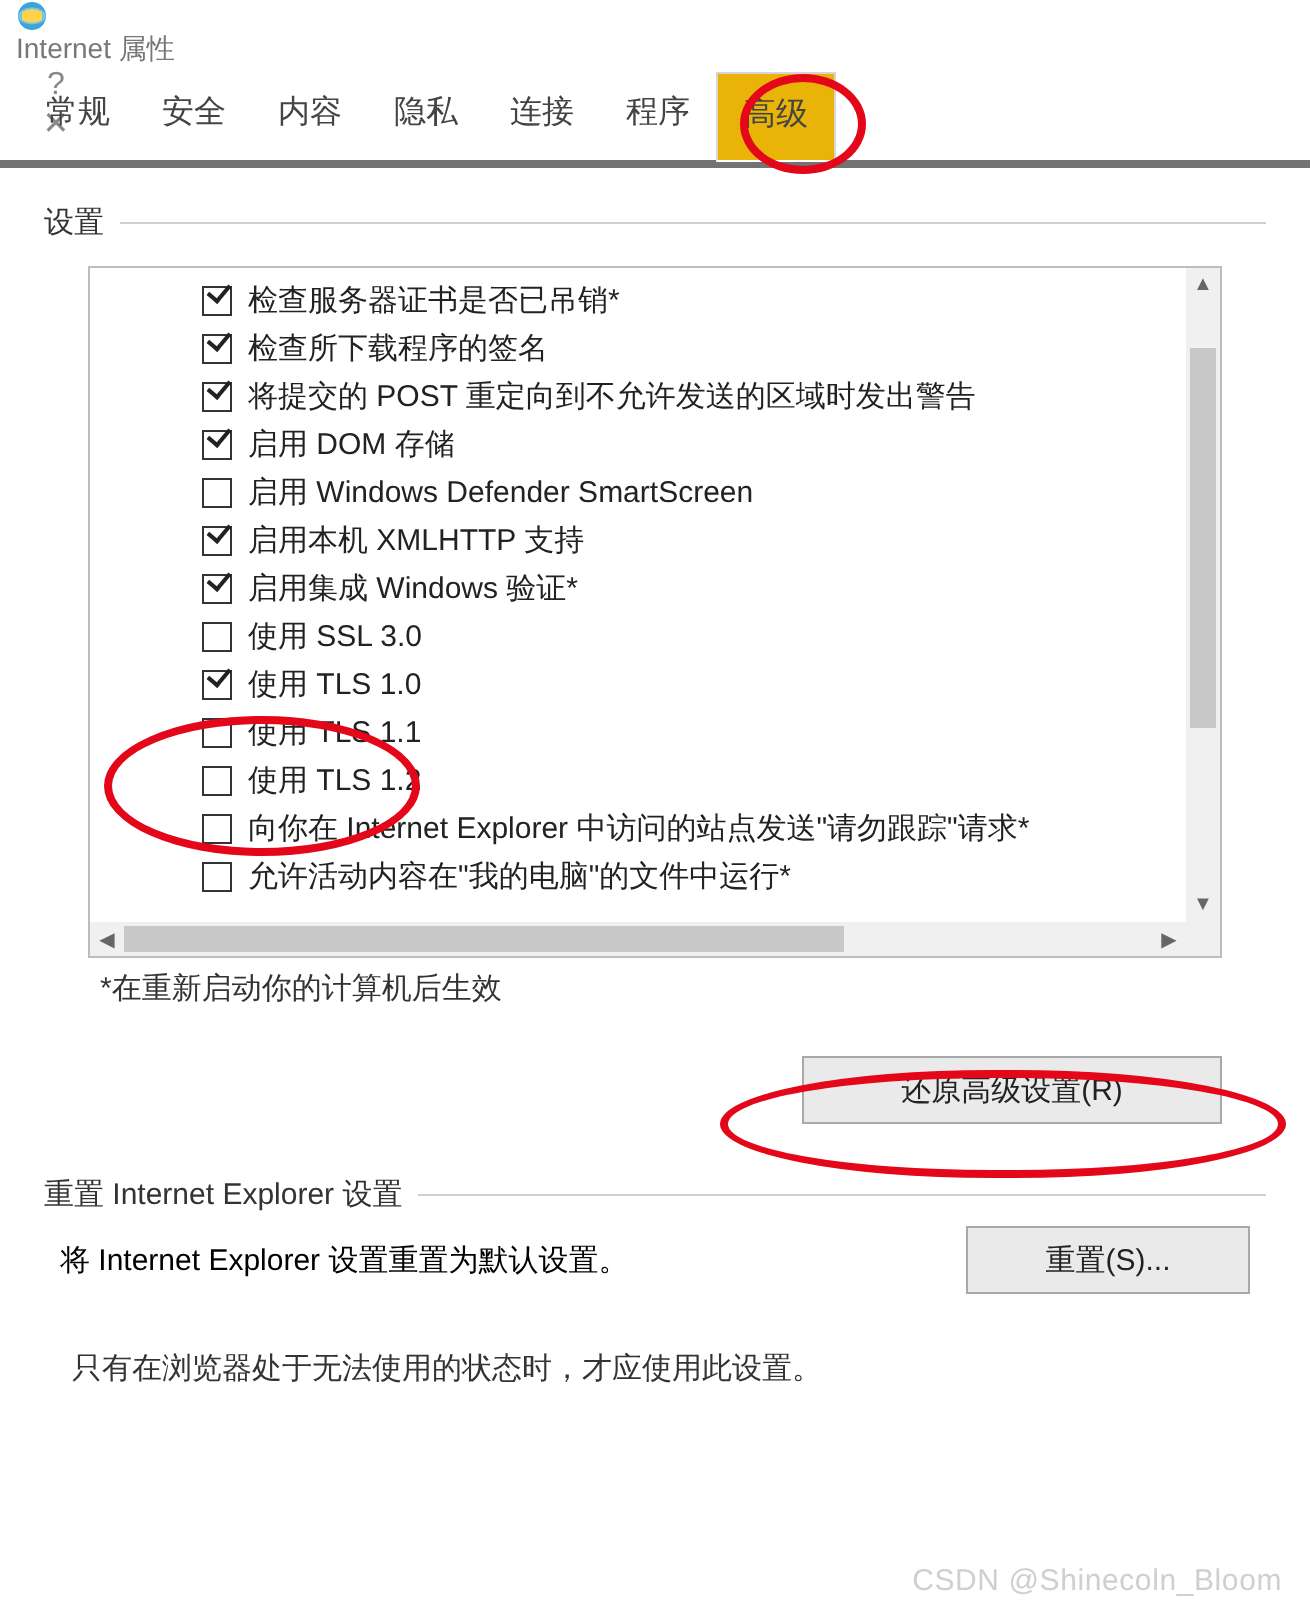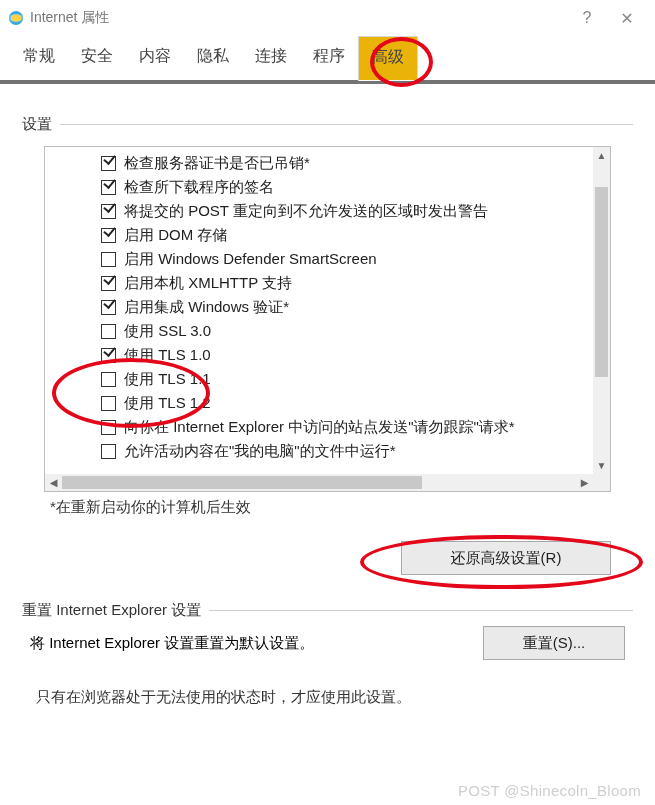--- a/index.html
+++ b/index.html
@@ -10,24 +10,24 @@
     font-size: 13px;
     color: #000;
     width: 655px;
     height: 805px;
     overflow: hidden;
     position: relative;
   }
   .titlebar {
     height: 36px;
     display: flex;
-    align-items: center;
     padding: 0 8px;
     color: #777;
     font-size: 14px;
+    flex-direction: column;
   }
   .titlebar .icon16 {
     width: 16px;
     height: 16px;
     margin-right: 6px;
   }
   .titlebar .title-text { flex: 0 0 auto; }
   .titlebar .spacer { flex: 1 1 auto; }
   .titlebar .winbtn {
     width: 40px;
@@ -53,21 +53,21 @@
   .tab.active {
     border: 1px solid #d6d6d6;
     border-bottom: 1px solid #fff;
     margin-bottom: -1px;
     background: #eab308;
   }
   .body {
     padding: 18px 22px 10px 22px;
   }
   .groupbox {
-    margin-top: 13px;
+    margin-top: 0;
   }
   .group-label {
     font-size: 15px;
     color: #333;
     margin-bottom: 4px;
     display:flex;
     align-items:center;
   }
   .group-label .line {
     flex:1;
@@ -331,13 +331,13 @@
       <div class="btn small">重置(S)...</div>
     </div>
     <div class="reset-note">只有在浏览器处于无法使用的状态时，才应使用此设置。</div>
   </div>
 </div>
 
 <div class="annot" style="left:370px; top:37px; width:55px; height:42px;"></div>
 <div class="annot" style="left:52px; top:358px; width:150px; height:62px; border-radius:50%/50%;"></div>
 <div class="annot" style="left:360px; top:535px; width:275px; height:46px; border-radius:48%/50%;"></div>
 
-<div class="watermark">POST @Shinecoln_Bloom</div>
+<div class="watermark">CSDN @Shinecoln_Bloom</div>
 
 </body></html>

